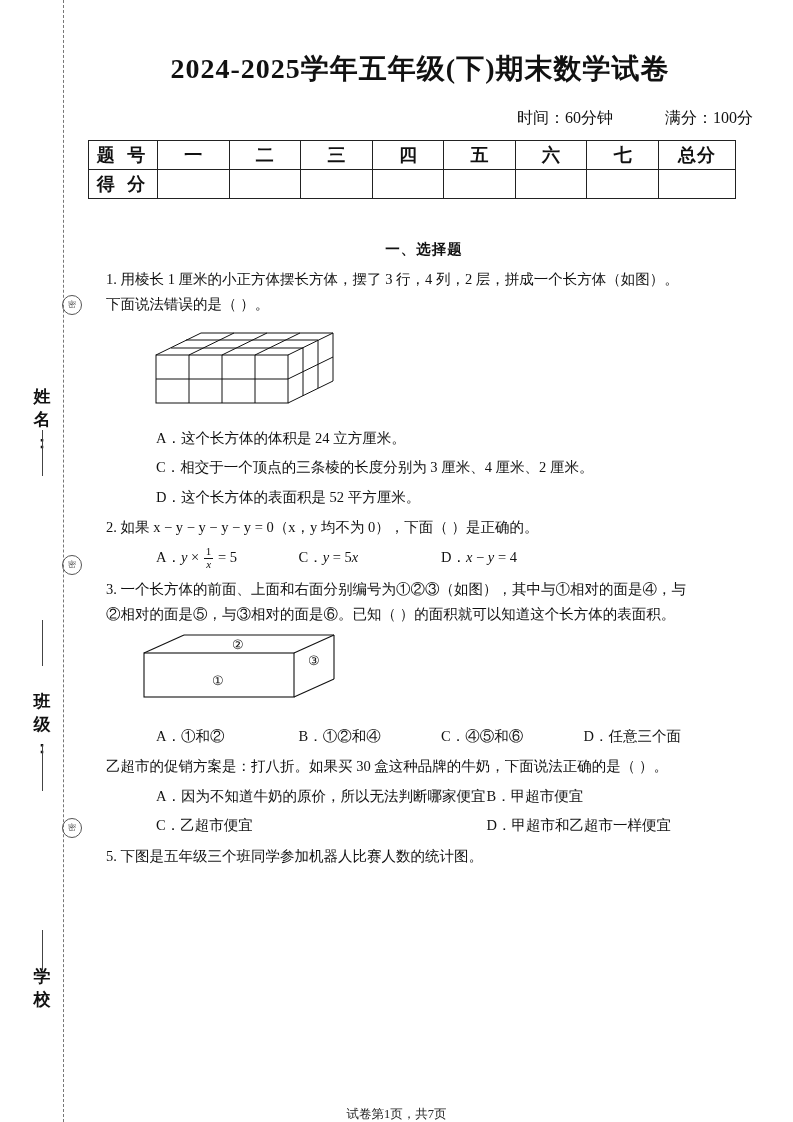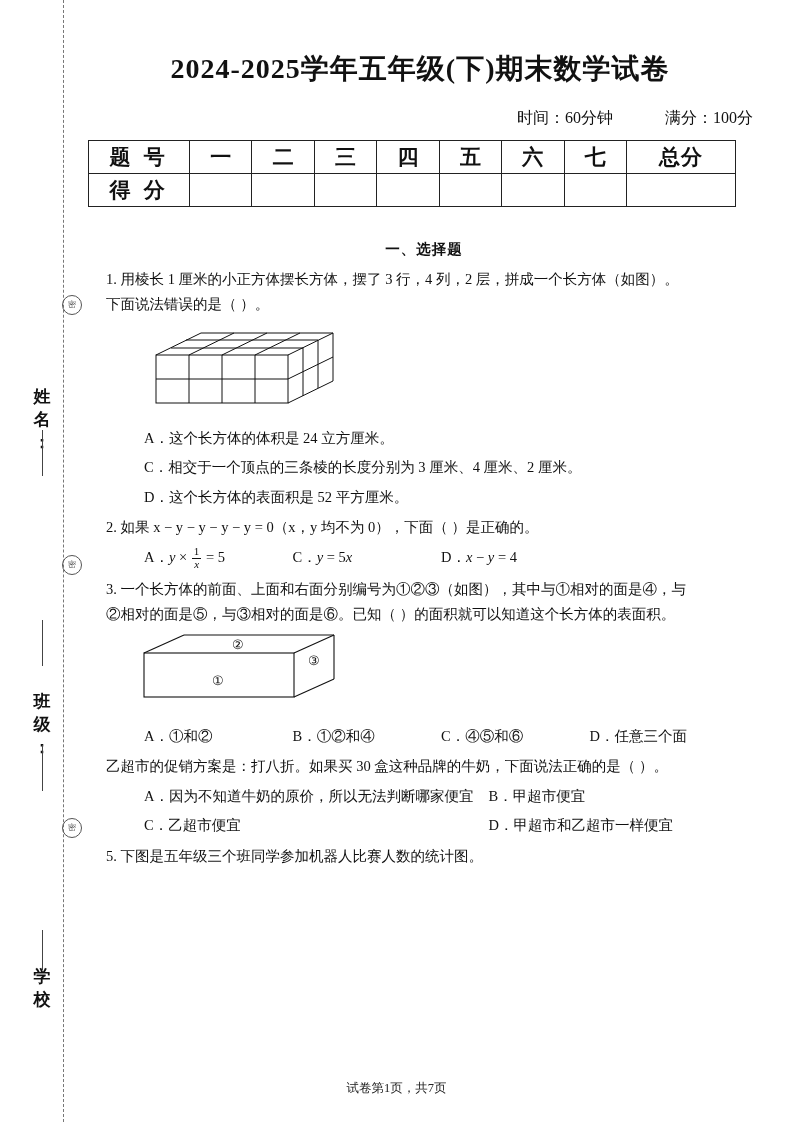--- a/index.html
+++ b/index.html
@@ -68,54 +68,54 @@
 
   
   .score-table {
     position:absolute; left:88px; top:140px; width:648px;
     border-collapse:collapse;
   }
   .score-table td {
     border:1px solid #222;
     height:24px;
     text-align:center;
-    font-size:21px;
+    font-size:18px;
     font-weight:bold;
-    padding:2px 16px;
+    padding:2px 0;
   }
   .score-table td.head { width:68px; letter-spacing:4px; }
   .score-table td.tot { width:76px; letter-spacing:1px;margin-left:14px; }
 
   
   .content {
     position:absolute; left:106px; top:238px; width:636px;
     font-size:14.5px;
     line-height:1.55;
   }
   .sec-title { font-weight:bold; font-size:14.5px; margin-bottom:6px; letter-spacing:1px;text-align:center;}
   .q { margin-top:8px; }
   .q-line { margin:2px 0; }
   .opts { margin-left:34px; }
-  .opt-row { display:flex; margin:7px 4px; }
+  .opt-row { display:flex; margin:7px 16px; }
   .opt-row .o { }
   .opt-4 .o { width:25%; }
   .mi { font-style:italic; font-family:"Liberation Serif", serif; }
   .frac {
     display:inline-block; vertical-align:middle; text-align:center;
     font-size:11px; line-height:1.05; margin:0 1px;
   }
   .frac .num { display:block; border-bottom:1px solid #111; padding:0 2px;}
   .frac .den { display:block; padding:0 2px;}
 
   
   .fig1 { margin:10px 0 6px 40px; }
   .fig2 { margin:6px 0 4px 30px; }
 
   .footer {
-    position:absolute; left:0; top:1080px; width:793px;
+    position:absolute; left:0; top:1106px; width:793px;
     text-align:center; font-size:12.5px; color:#222;
   }
   .cnum { font-family:"Liberation Serif", serif; }
 </style>
 </head>
 <body>
 
 <div class="page">
 
   <div class="margin-line"></div>

